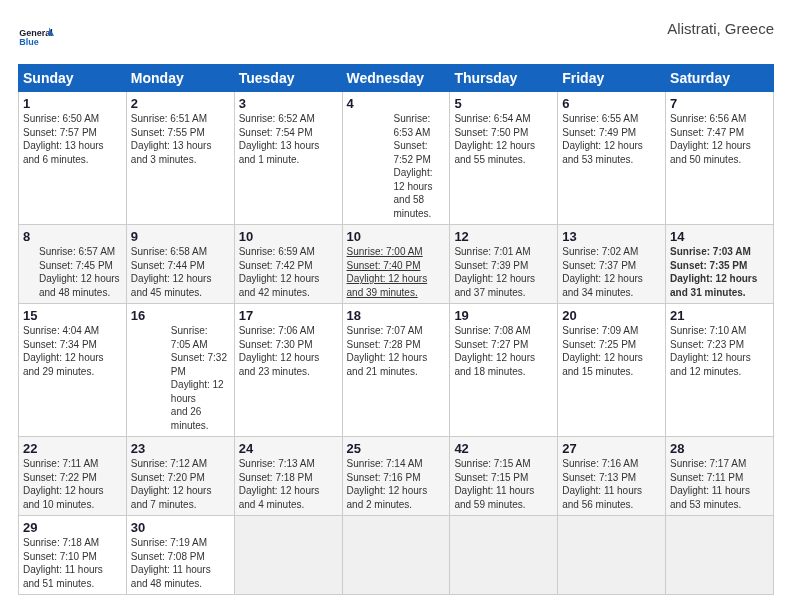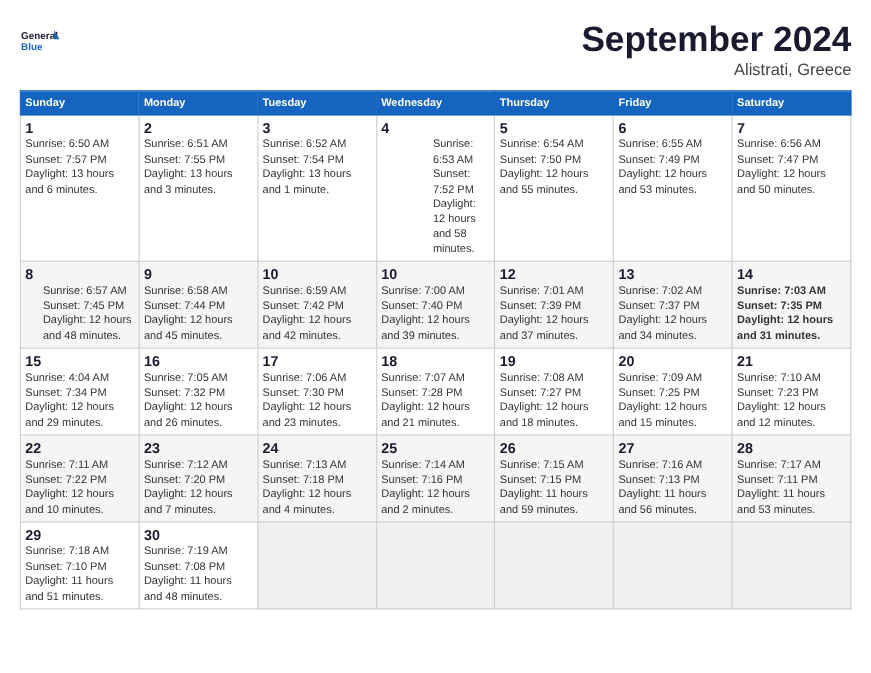--- a/index.html
+++ b/index.html
@@ -46,21 +46,21 @@
       margin-top: 2px;
     }
     .calendar-table {
       width: 100%;
       border-collapse: collapse;
       table-layout: fixed;
     }
     .calendar-table th {
       background: #1565c0;
       color: #fff;
-      font-size: 10px;
+      font-size: 14px;
       font-weight: bold;
       padding: 5px 4px;
       text-align: left;
       border: 1px solid #1565c0;
     }
     .calendar-table td {
       vertical-align: top;
       border: 1px solid #ccc;
       padding: 4px 4px;
       font-size: 9.5px;
@@ -96,21 +96,20 @@
 <div class="page">
   <div class="header">
     <div class="logo-block">
       <svg class="logo-icon" viewBox="0 0 60 45" xmlns="http://www.w3.org/2000/svg">
         <text x="2" y="22" font-family="Arial" font-weight="bold" font-size="15" fill="#1a1a2e">General</text>
         <text x="2" y="38" font-family="Arial" font-weight="bold" font-size="15" fill="#1565c0">Blue</text>
         <polygon points="52,8 60,22 52,22" fill="#1565c0"></polygon>
       </svg>
     </div>
     <div class="title-block">
-      <div class="month-title">September 2024</div>
       <div class="location">Alistrati, Greece</div>
     </div>
   </div>
 
   <table class="calendar-table">
     <thead>
       <tr id="col-headers">
           <th>Sunday</th>
           <th>Monday</th>
           <th>Tuesday</th>
@@ -189,21 +188,21 @@
           </td>
           <td>
             <span class="day-num">10</span>
             <div class="day-info" style="white-space: pre-line;">Sunrise: 6:59 AM
 Sunset: 7:42 PM
 Daylight: 12 hours
 and 42 minutes.</div>
           </td>
           <td>
             <span class="day-num">10</span>
-            <div class="day-info" style="white-space: pre-line;">Sunrise: 7:00 AM
+            <div class="day-info" style="white-space: pre-line; text-decoration: underline;">Sunrise: 7:00 AM
 Sunset: 7:40 PM
 Daylight: 12 hours
 and 39 minutes.</div>
           </td>
           <td>
             <span class="day-num">12</span>
             <div class="day-info" style="white-space: pre-line;">Sunrise: 7:01 AM
 Sunset: 7:39 PM
 Daylight: 12 hours
 and 37 minutes.</div>
@@ -226,21 +225,21 @@
         <tr>
           <td>
             <span class="day-num">15</span>
             <div class="day-info" style="white-space: pre-line;">Sunrise: 4:04 AM
 Sunset: 7:34 PM
 Daylight: 12 hours
 and 29 minutes.</div>
           </td>
           <td>
             <span class="day-num">16</span>
-            <div class="day-info" style="white-space: pre-line;">Sunrise: 7:05 AM
+            <div class="day-info" style="white-space: pre-line; margin-left: 40px;">Sunrise: 7:05 AM
 Sunset: 7:32 PM
 Daylight: 12 hours
 and 26 minutes.</div>
           </td>
           <td>
             <span class="day-num">17</span>
             <div class="day-info" style="white-space: pre-line;">Sunrise: 7:06 AM
 Sunset: 7:30 PM
 Daylight: 12 hours
 and 23 minutes.</div>
@@ -297,21 +296,21 @@
 and 4 minutes.</div>
           </td>
           <td>
             <span class="day-num">25</span>
             <div class="day-info" style="white-space: pre-line;">Sunrise: 7:14 AM
 Sunset: 7:16 PM
 Daylight: 12 hours
 and 2 minutes.</div>
           </td>
           <td>
-            <span class="day-num">26</span>
+            <span class="day-num">42</span>
             <div class="day-info" style="white-space: pre-line;">Sunrise: 7:15 AM
 Sunset: 7:15 PM
 Daylight: 11 hours
 and 59 minutes.</div>
           </td>
           <td>
             <span class="day-num">27</span>
             <div class="day-info" style="white-space: pre-line;">Sunrise: 7:16 AM
 Sunset: 7:13 PM
 Daylight: 11 hours

